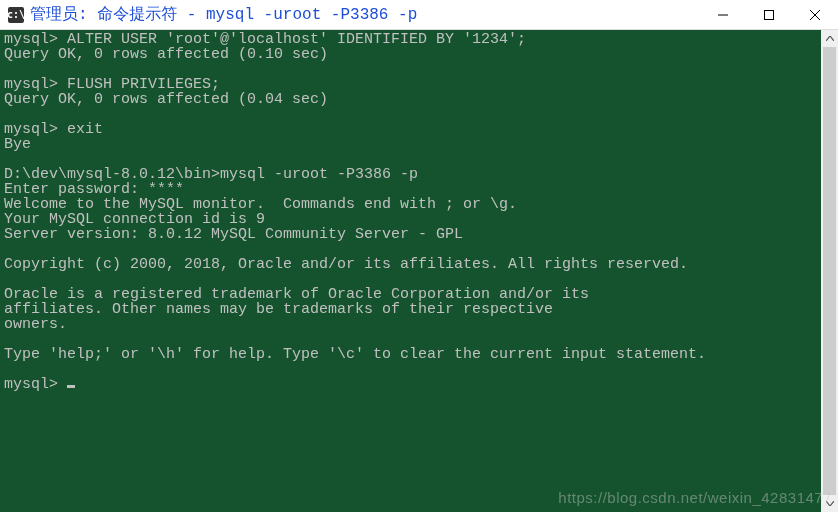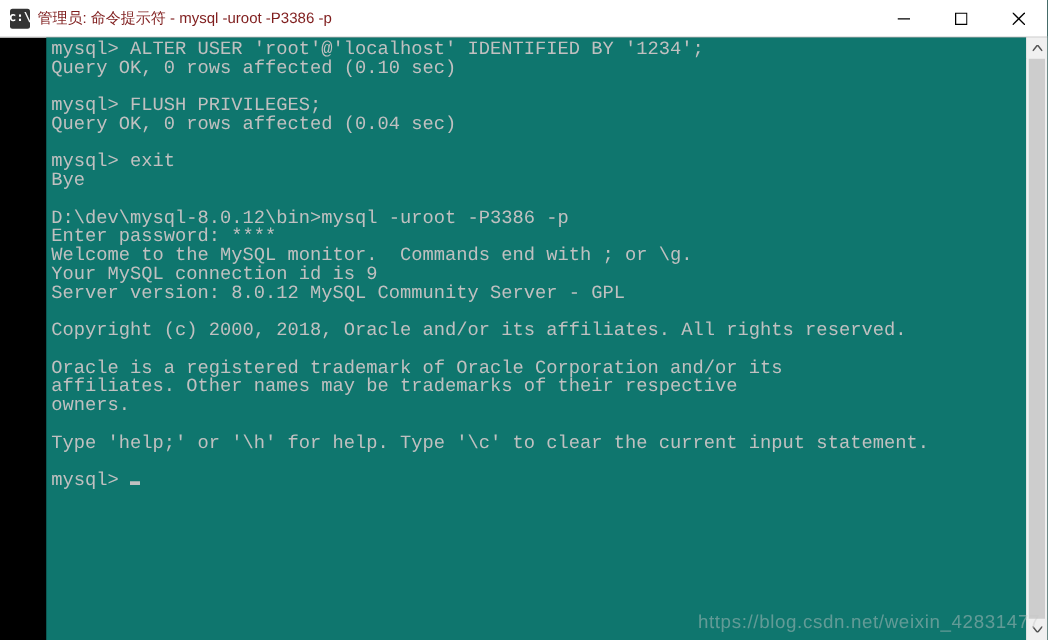--- a/index.html
+++ b/index.html
@@ -28,23 +28,23 @@
       align-items: center;
       justify-content: center;
       font-size: 10px;
       font-weight: bold;
       background: #333;
       color: #fff;
       border-radius: 2px;
     }
     .titlebar-text {
       flex: 1;
-      font-size: 12px;
-      color: #7f1d1d;
-      font-family: Liberation Sans, sans-serif;
+      font-size: 16px;
+      color: #1d4ed8;
+      font-family: Liberation Mono, monospace;
     }
     .win-controls {
       display: flex;
       height: 100%;
     }
     .win-btn {
       width: 46px;
       height: 100%;
       display: flex;
       align-items: center;
@@ -52,29 +52,28 @@
       font-size: 14px;
       color: #000;
     }
     .win-btn.close { width: 46px; }
     .terminal {
       position: absolute;
       top: 30px;
       left: 0;
       right: 17px;
       bottom: 0;
-      background: #0f766e;
+      background: #14532d;
       color: #c0c0c0;
       padding: 2px 4px;
       font-family: "NSimSun", "Consolas", "Courier New", monospace;
       font-size: 15px;
       line-height: 15px;
       white-space: pre;
       overflow: hidden;
-      margin-left: 37px;
     }
     .scrollbar {
       position: absolute;
       top: 30px;
       right: 0;
       bottom: 0;
       width: 17px;
       background: #f0f0f0;
       display: flex;
       flex-direction: column;

